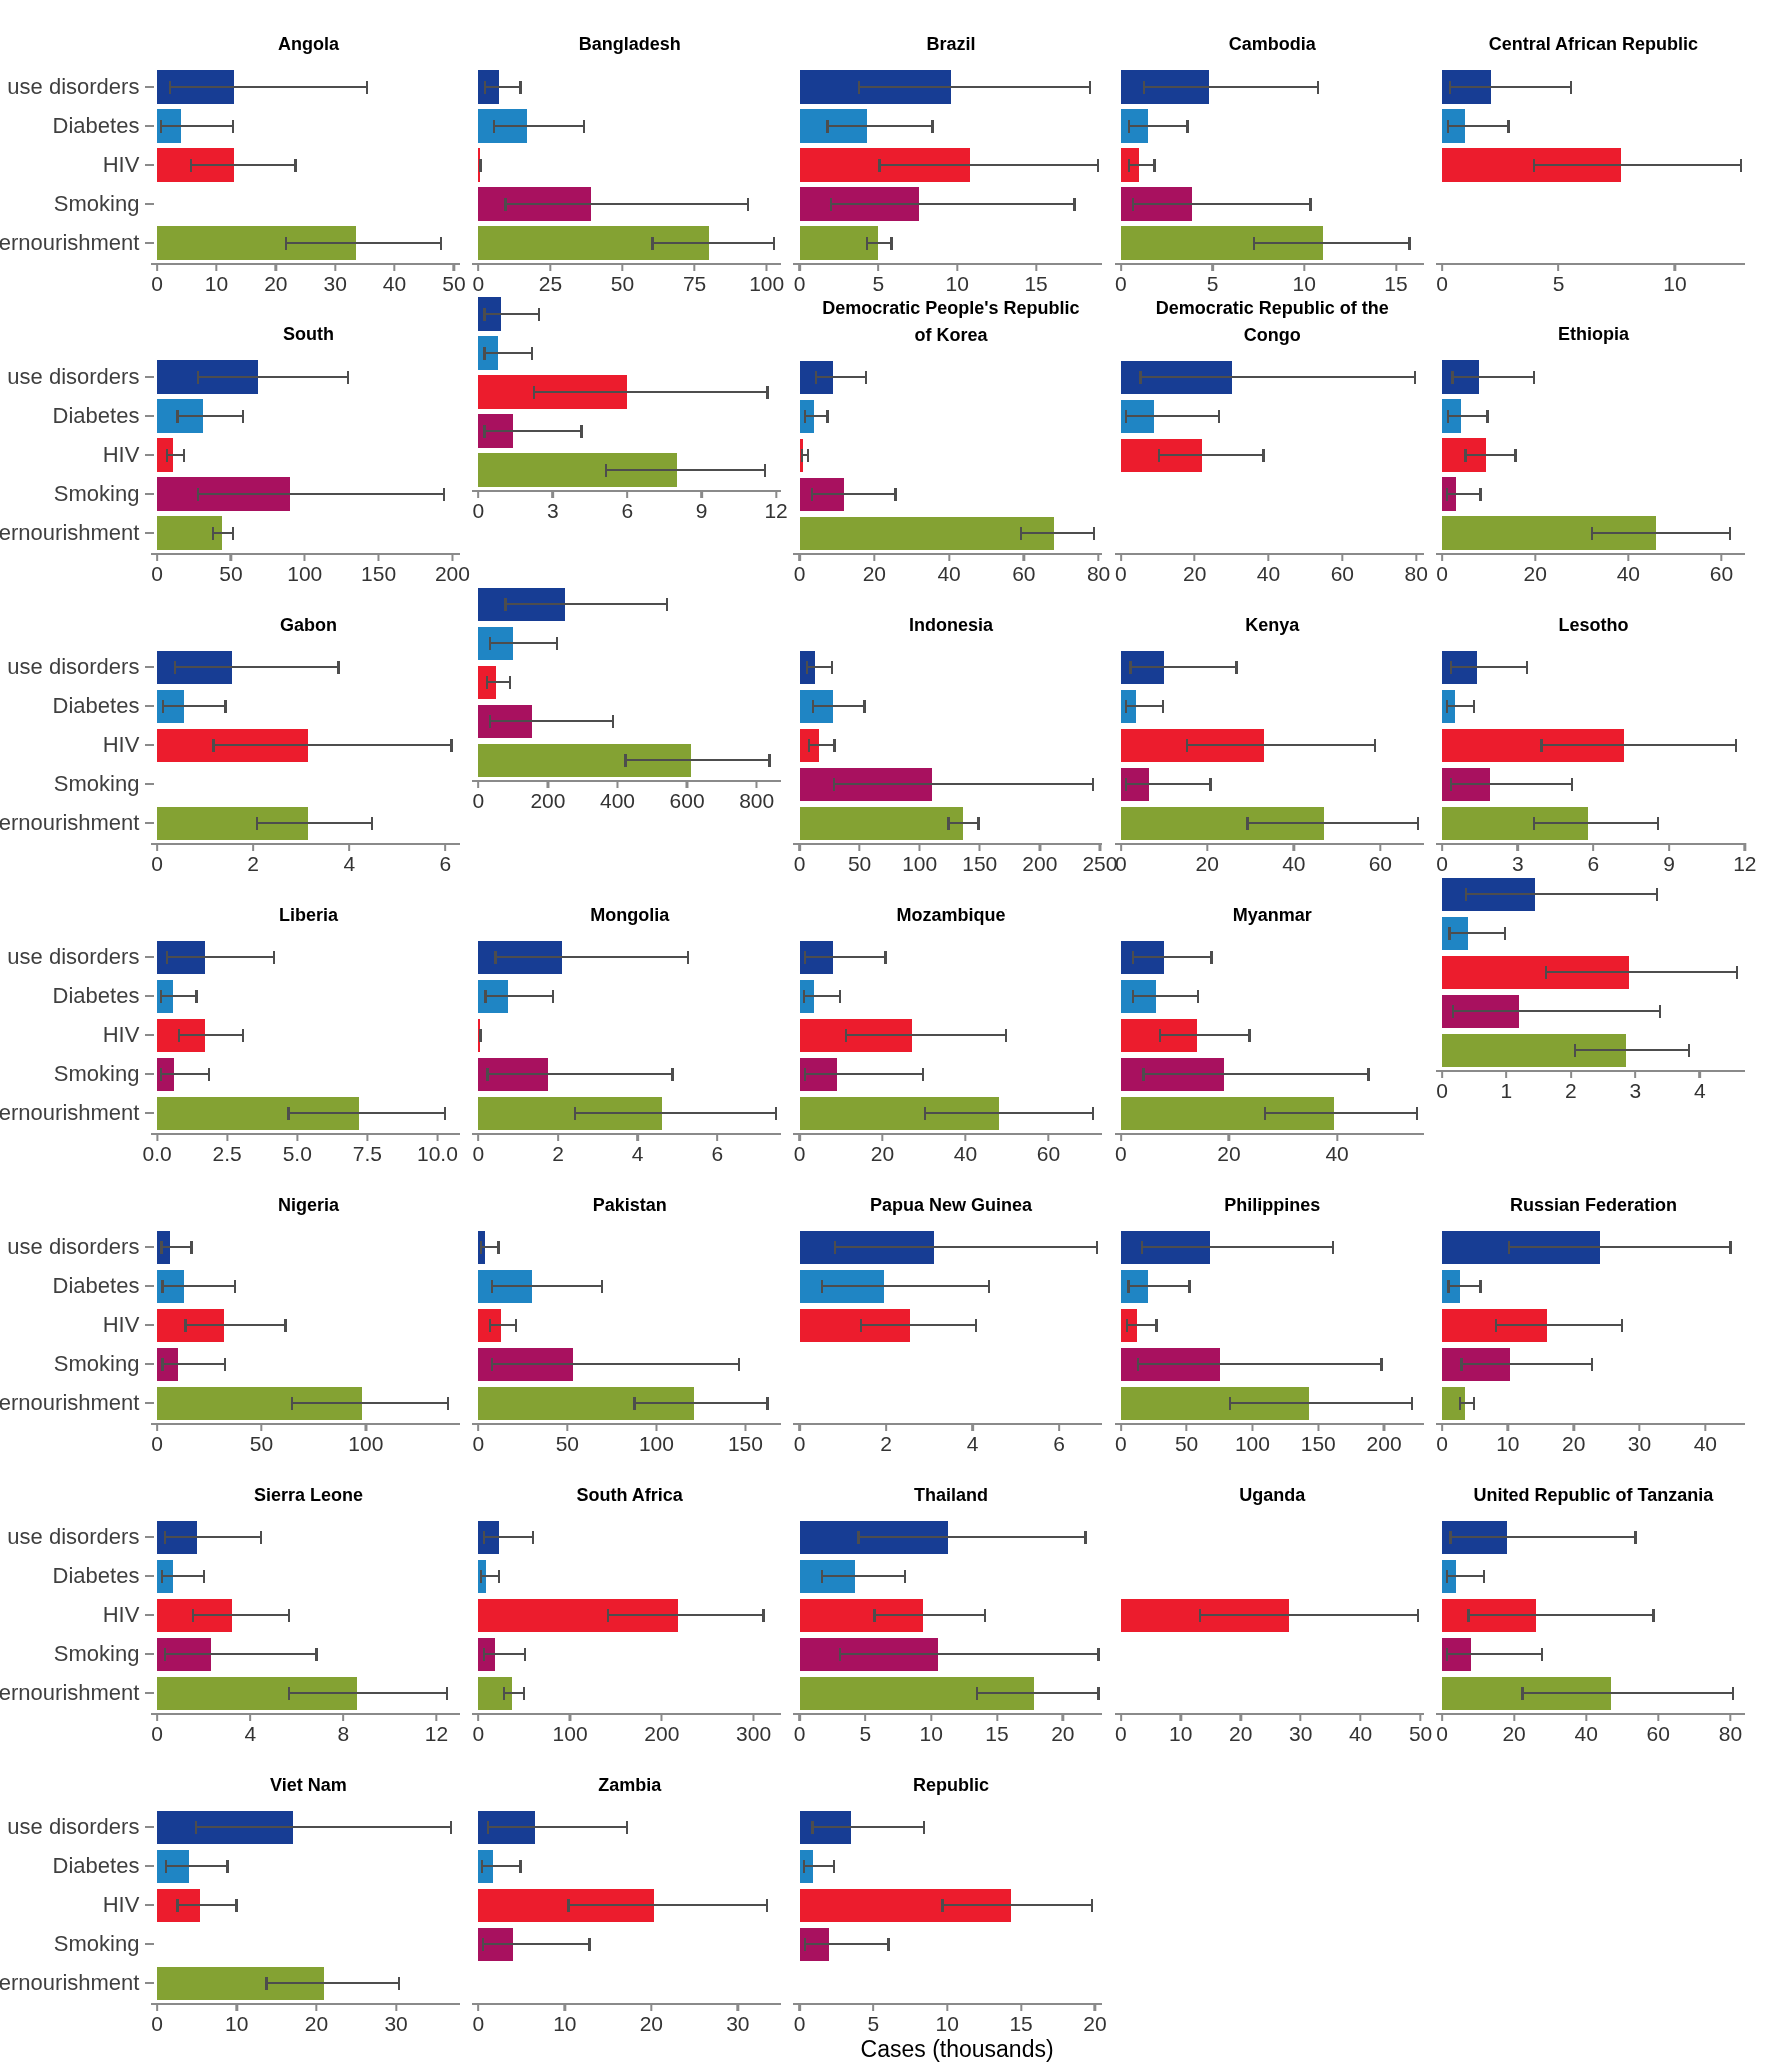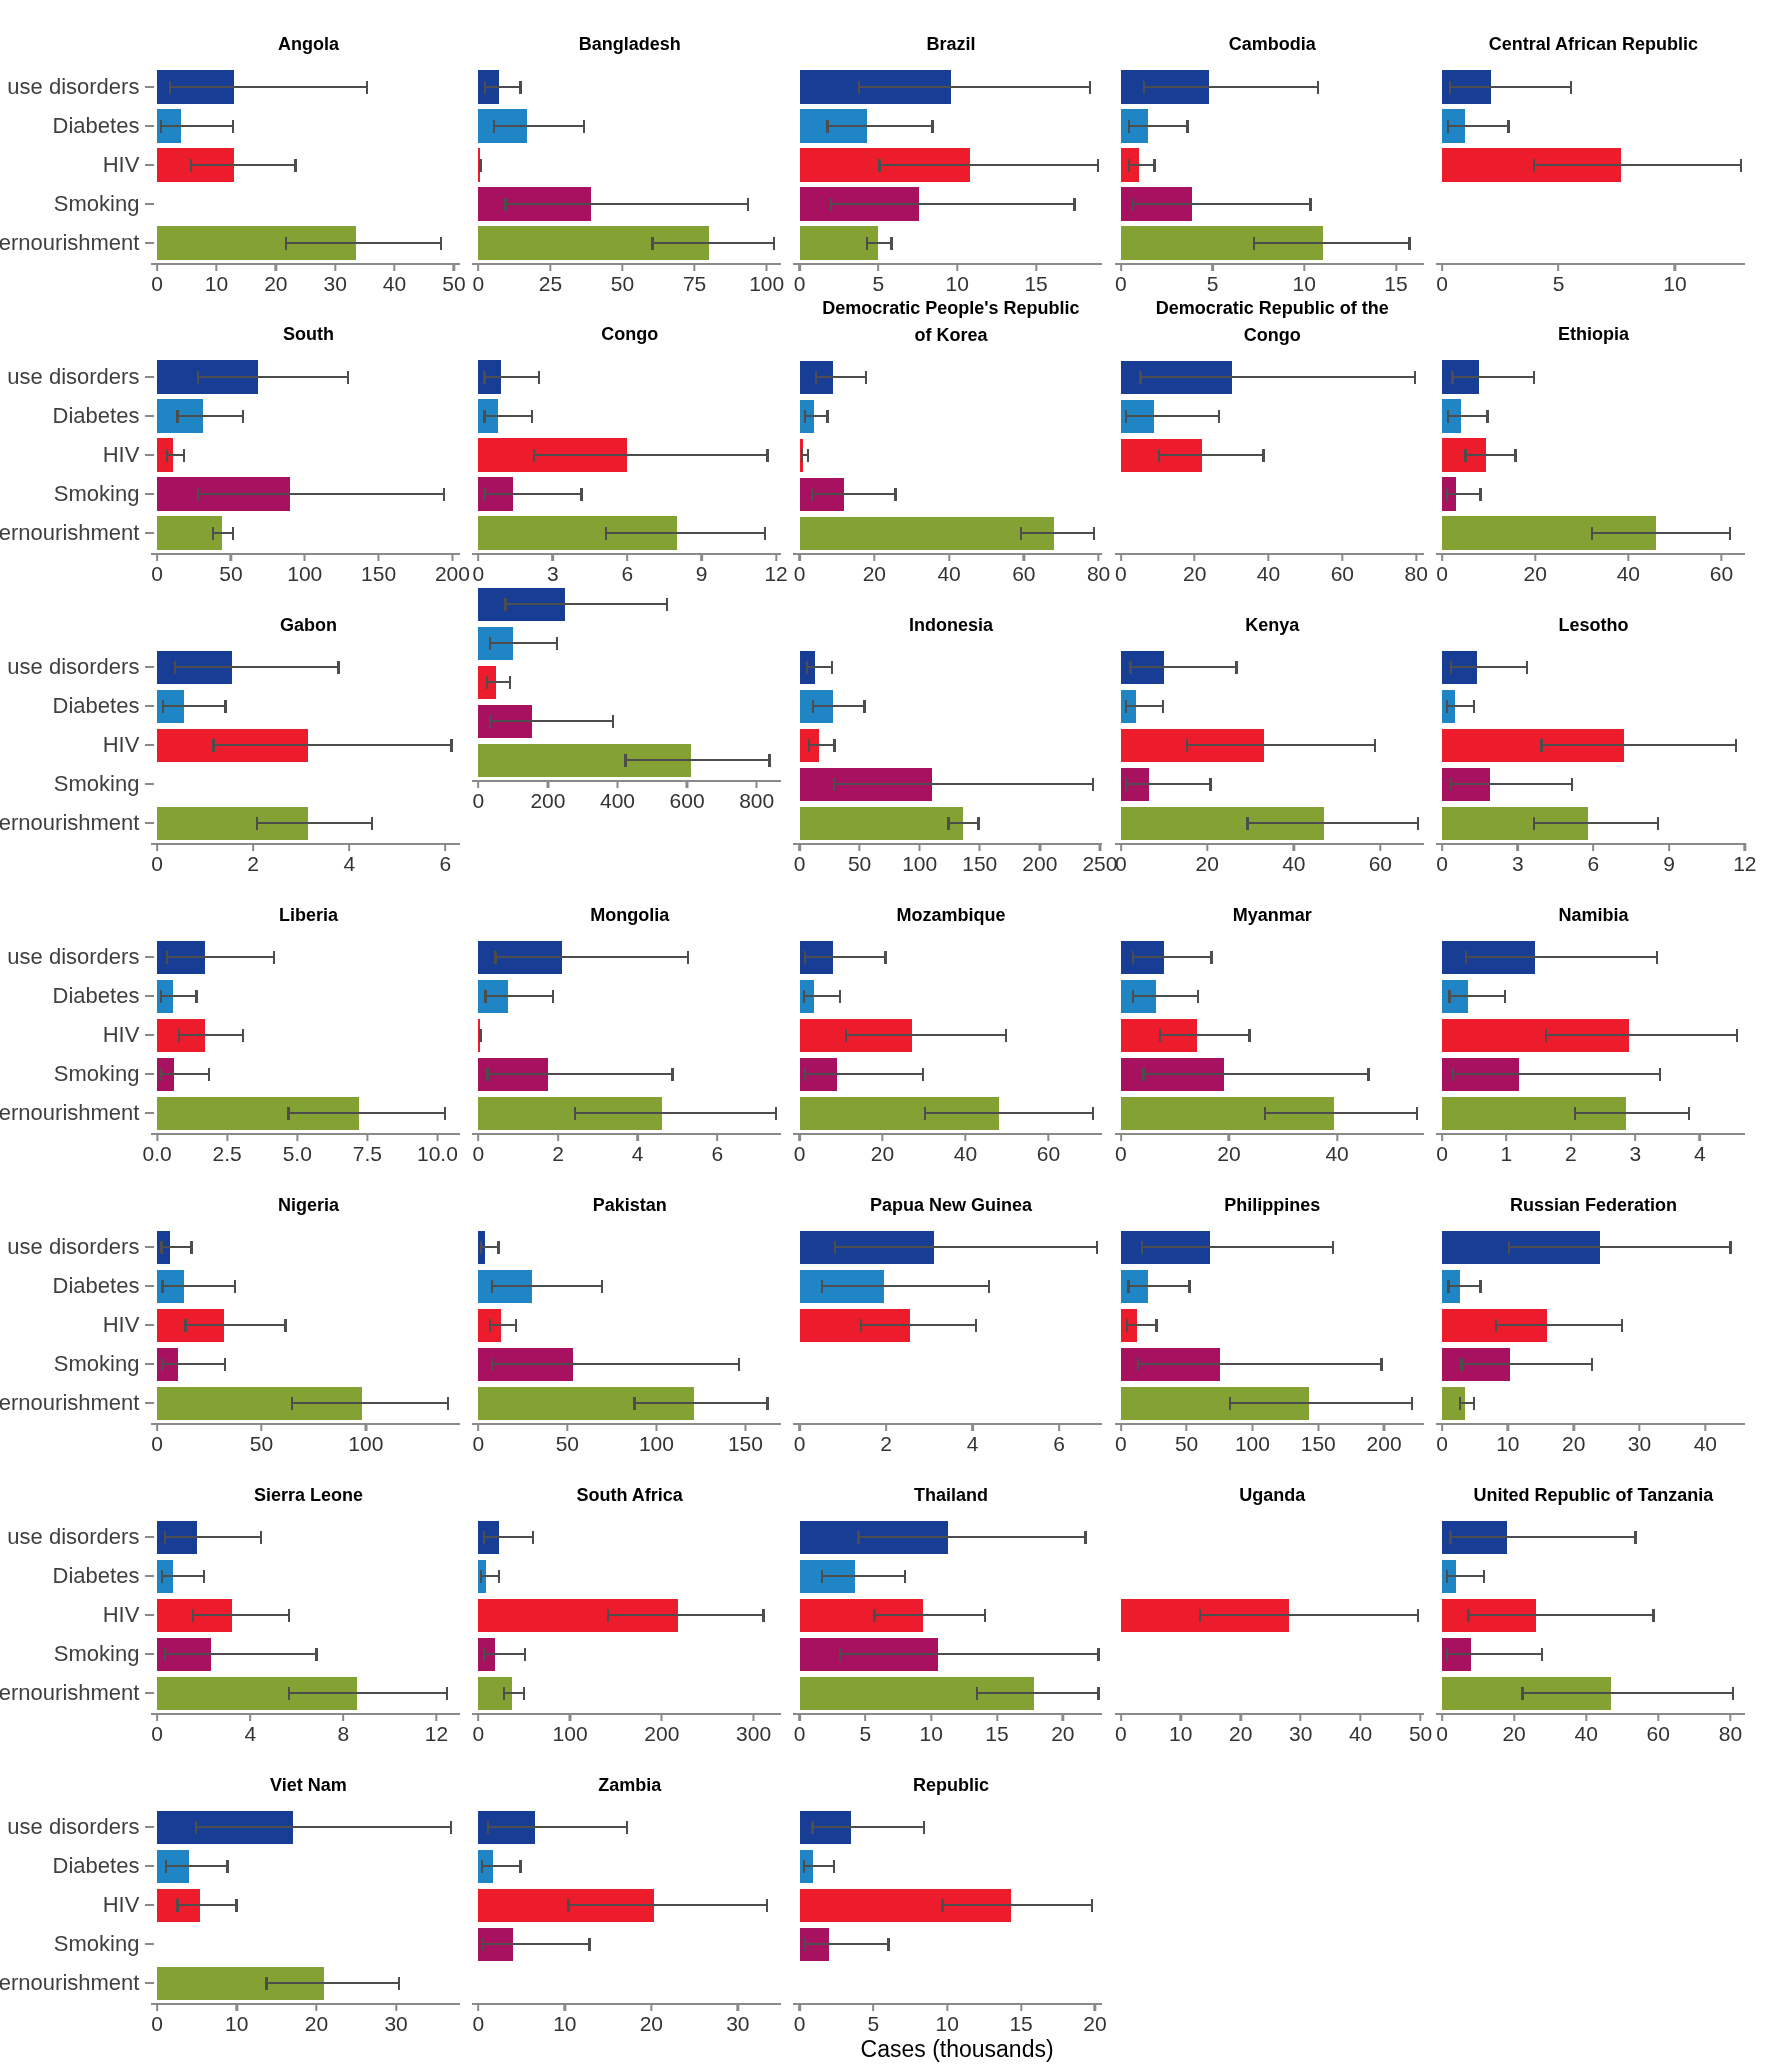--- a/index.html
+++ b/index.html
@@ -343,21 +343,20 @@
           <div class="tick-mark"></div>
           <div class="tick-label">150</div>
         </div>
         <div class="tick" style="left: 97.561%;">
           <div class="tick-mark"></div>
           <div class="tick-label">200</div>
         </div>
       </div>
     </div>
     <div class="panel">
-      <div class="title">Congo</div>
       <div class="plot">
         <div class="axisline"></div>
         <div class="band">
           <div class="bar" style="width: 7.37705%; background: rgb(23, 61, 148);"></div>
           <div class="err" style="left: 1.63934%; width: 18.8525%;"></div>
         </div>
         <div class="band">
           <div class="bar" style="width: 6.55738%; background: rgb(31, 133, 196);"></div>
           <div class="err" style="left: 1.63934%; width: 16.3934%;"></div>
         </div>
@@ -983,21 +982,20 @@
           <div class="tick-mark"></div>
           <div class="tick-label">20</div>
         </div>
         <div class="tick" style="left: 71.4286%;">
           <div class="tick-mark"></div>
           <div class="tick-label">40</div>
         </div>
       </div>
     </div>
     <div class="panel">
-      <div class="title">Namibia</div>
       <div class="plot">
         <div class="axisline"></div>
         <div class="band">
           <div class="bar" style="width: 30.8511%; background: rgb(23, 61, 148);"></div>
           <div class="err" style="left: 7.44681%; width: 63.8298%;"></div>
         </div>
         <div class="band">
           <div class="bar" style="width: 8.51064%; background: rgb(31, 133, 196);"></div>
           <div class="err" style="left: 2.12766%; width: 19.1489%;"></div>
         </div>

